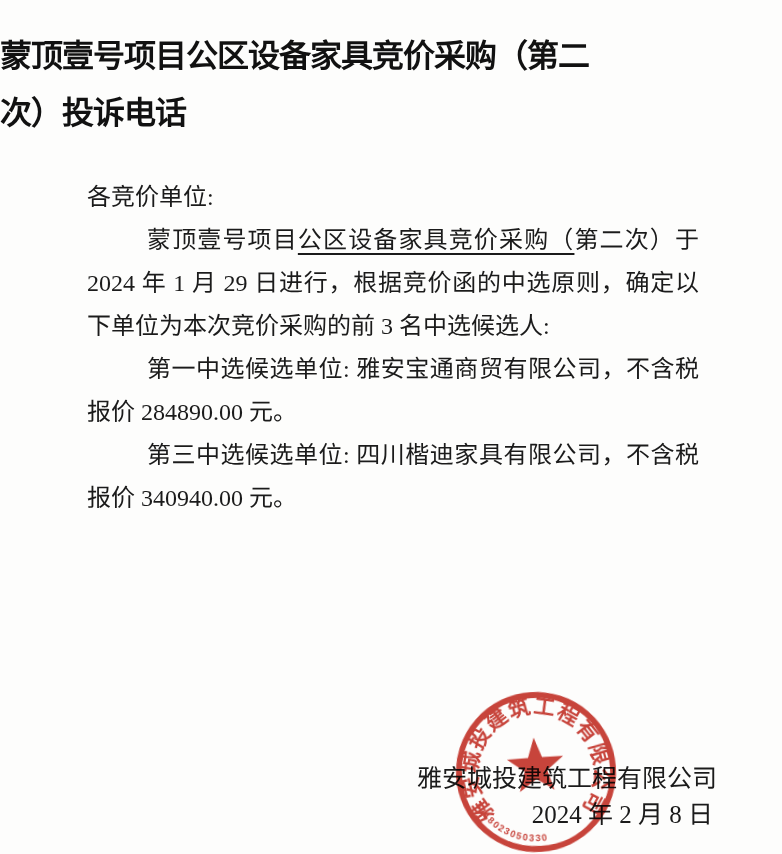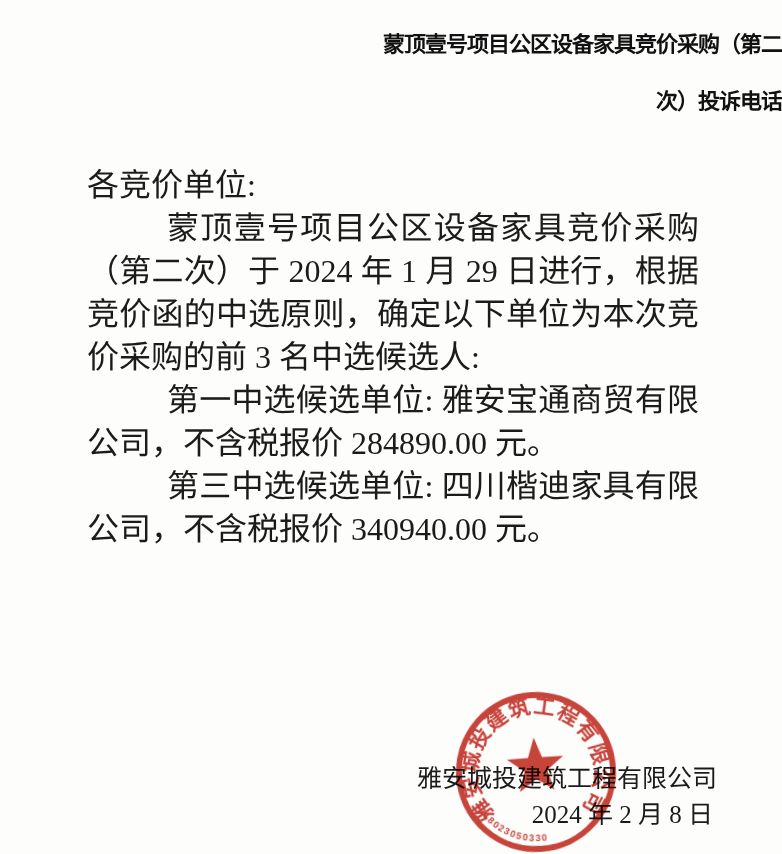--- a/index.html
+++ b/index.html
@@ -10,42 +10,43 @@
     position: relative;
     width: 782px;
     height: 854px;
     overflow: hidden;
     background: #fdfdfc;
     color: #1b1b1b;
     font-family: "Liberation Serif", "DejaVu Serif", serif;
   }
 
   .doc-title {
-    padding-top: 16px;
-    text-align: right;
+    padding-top: 28px;
+    text-align: left;
     font-weight: 700;
-    font-size: 22px;
+    font-size: 32px;
     line-height: 57px;
     letter-spacing: -1px;
     color: #111;
   }
 
   .doc-body {
     margin: 34px 83px 0 87px;
-    font-size: 32px;
+    font-size: 24px;
     line-height: 43px;
     text-align: justify;
     text-justify: inter-character;
   }
 
   .salutation { text-indent: 0; }
 
   .para { text-indent: 2.5em; }
 
   .u {
+    text-decoration: underline;
     text-decoration-thickness: 2px;
     text-underline-offset: 5px;
   }
 
   .signature {
     position: absolute;
     top: 762px;
     right: 65px;
     text-align: right;
     font-size: 25px;

